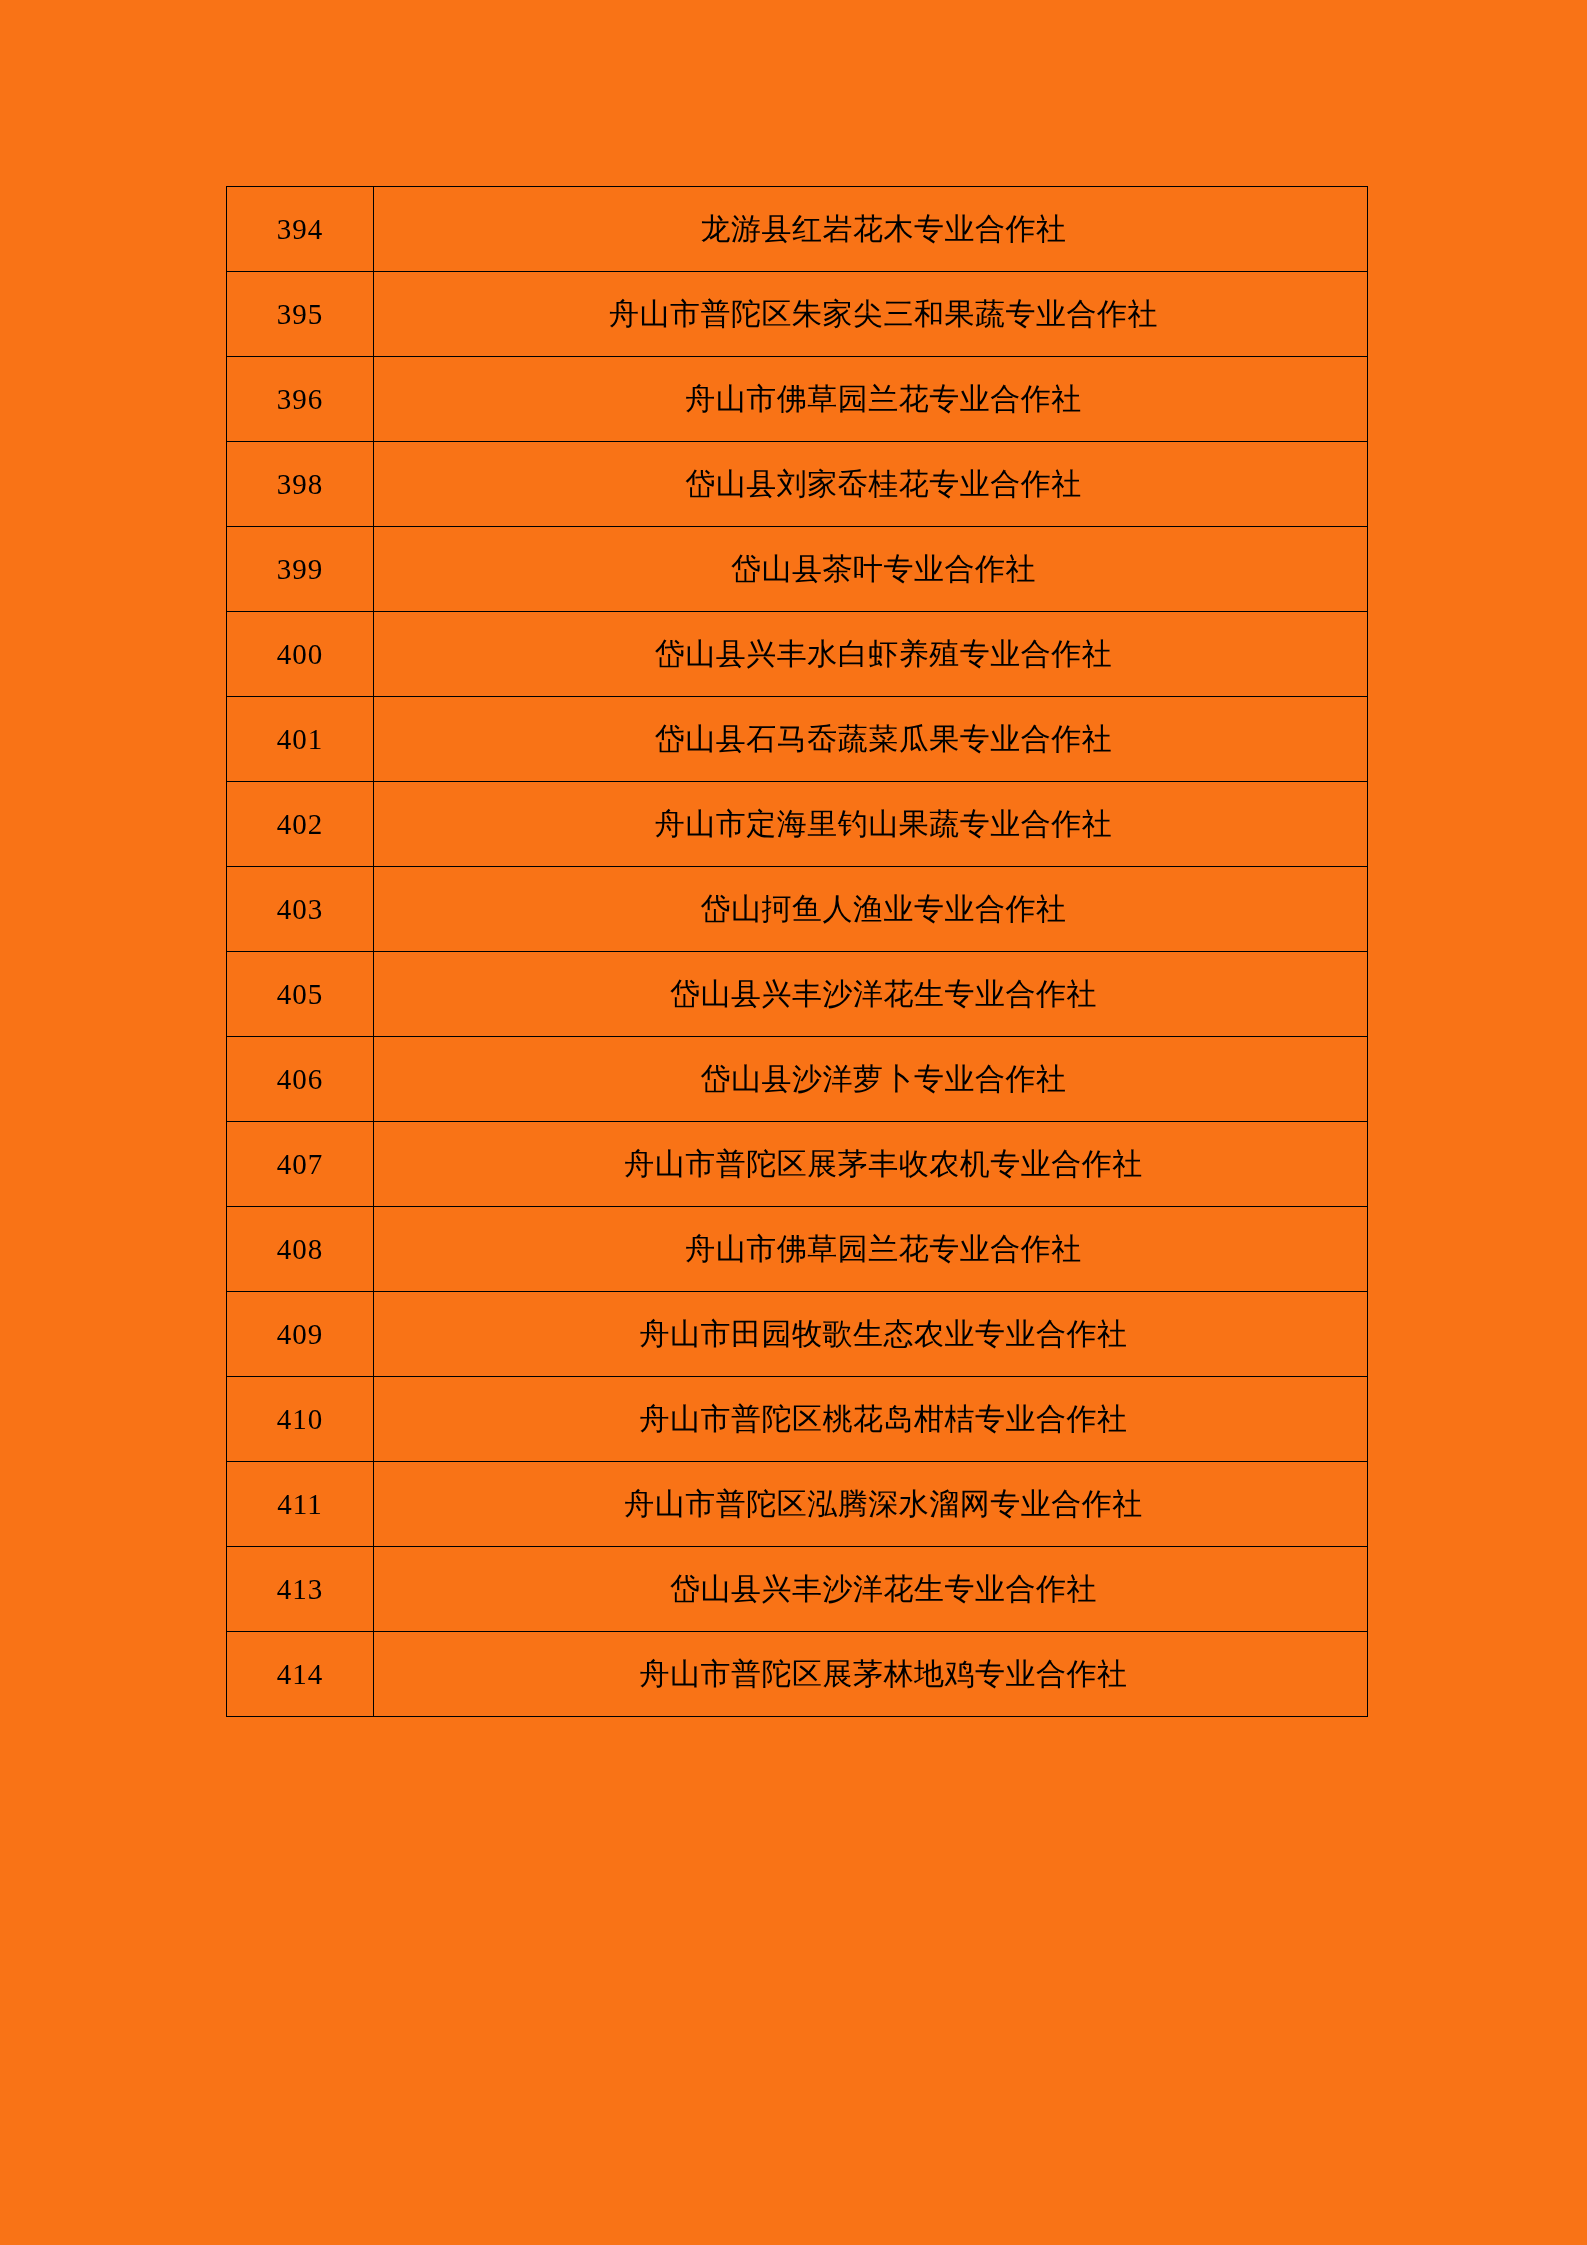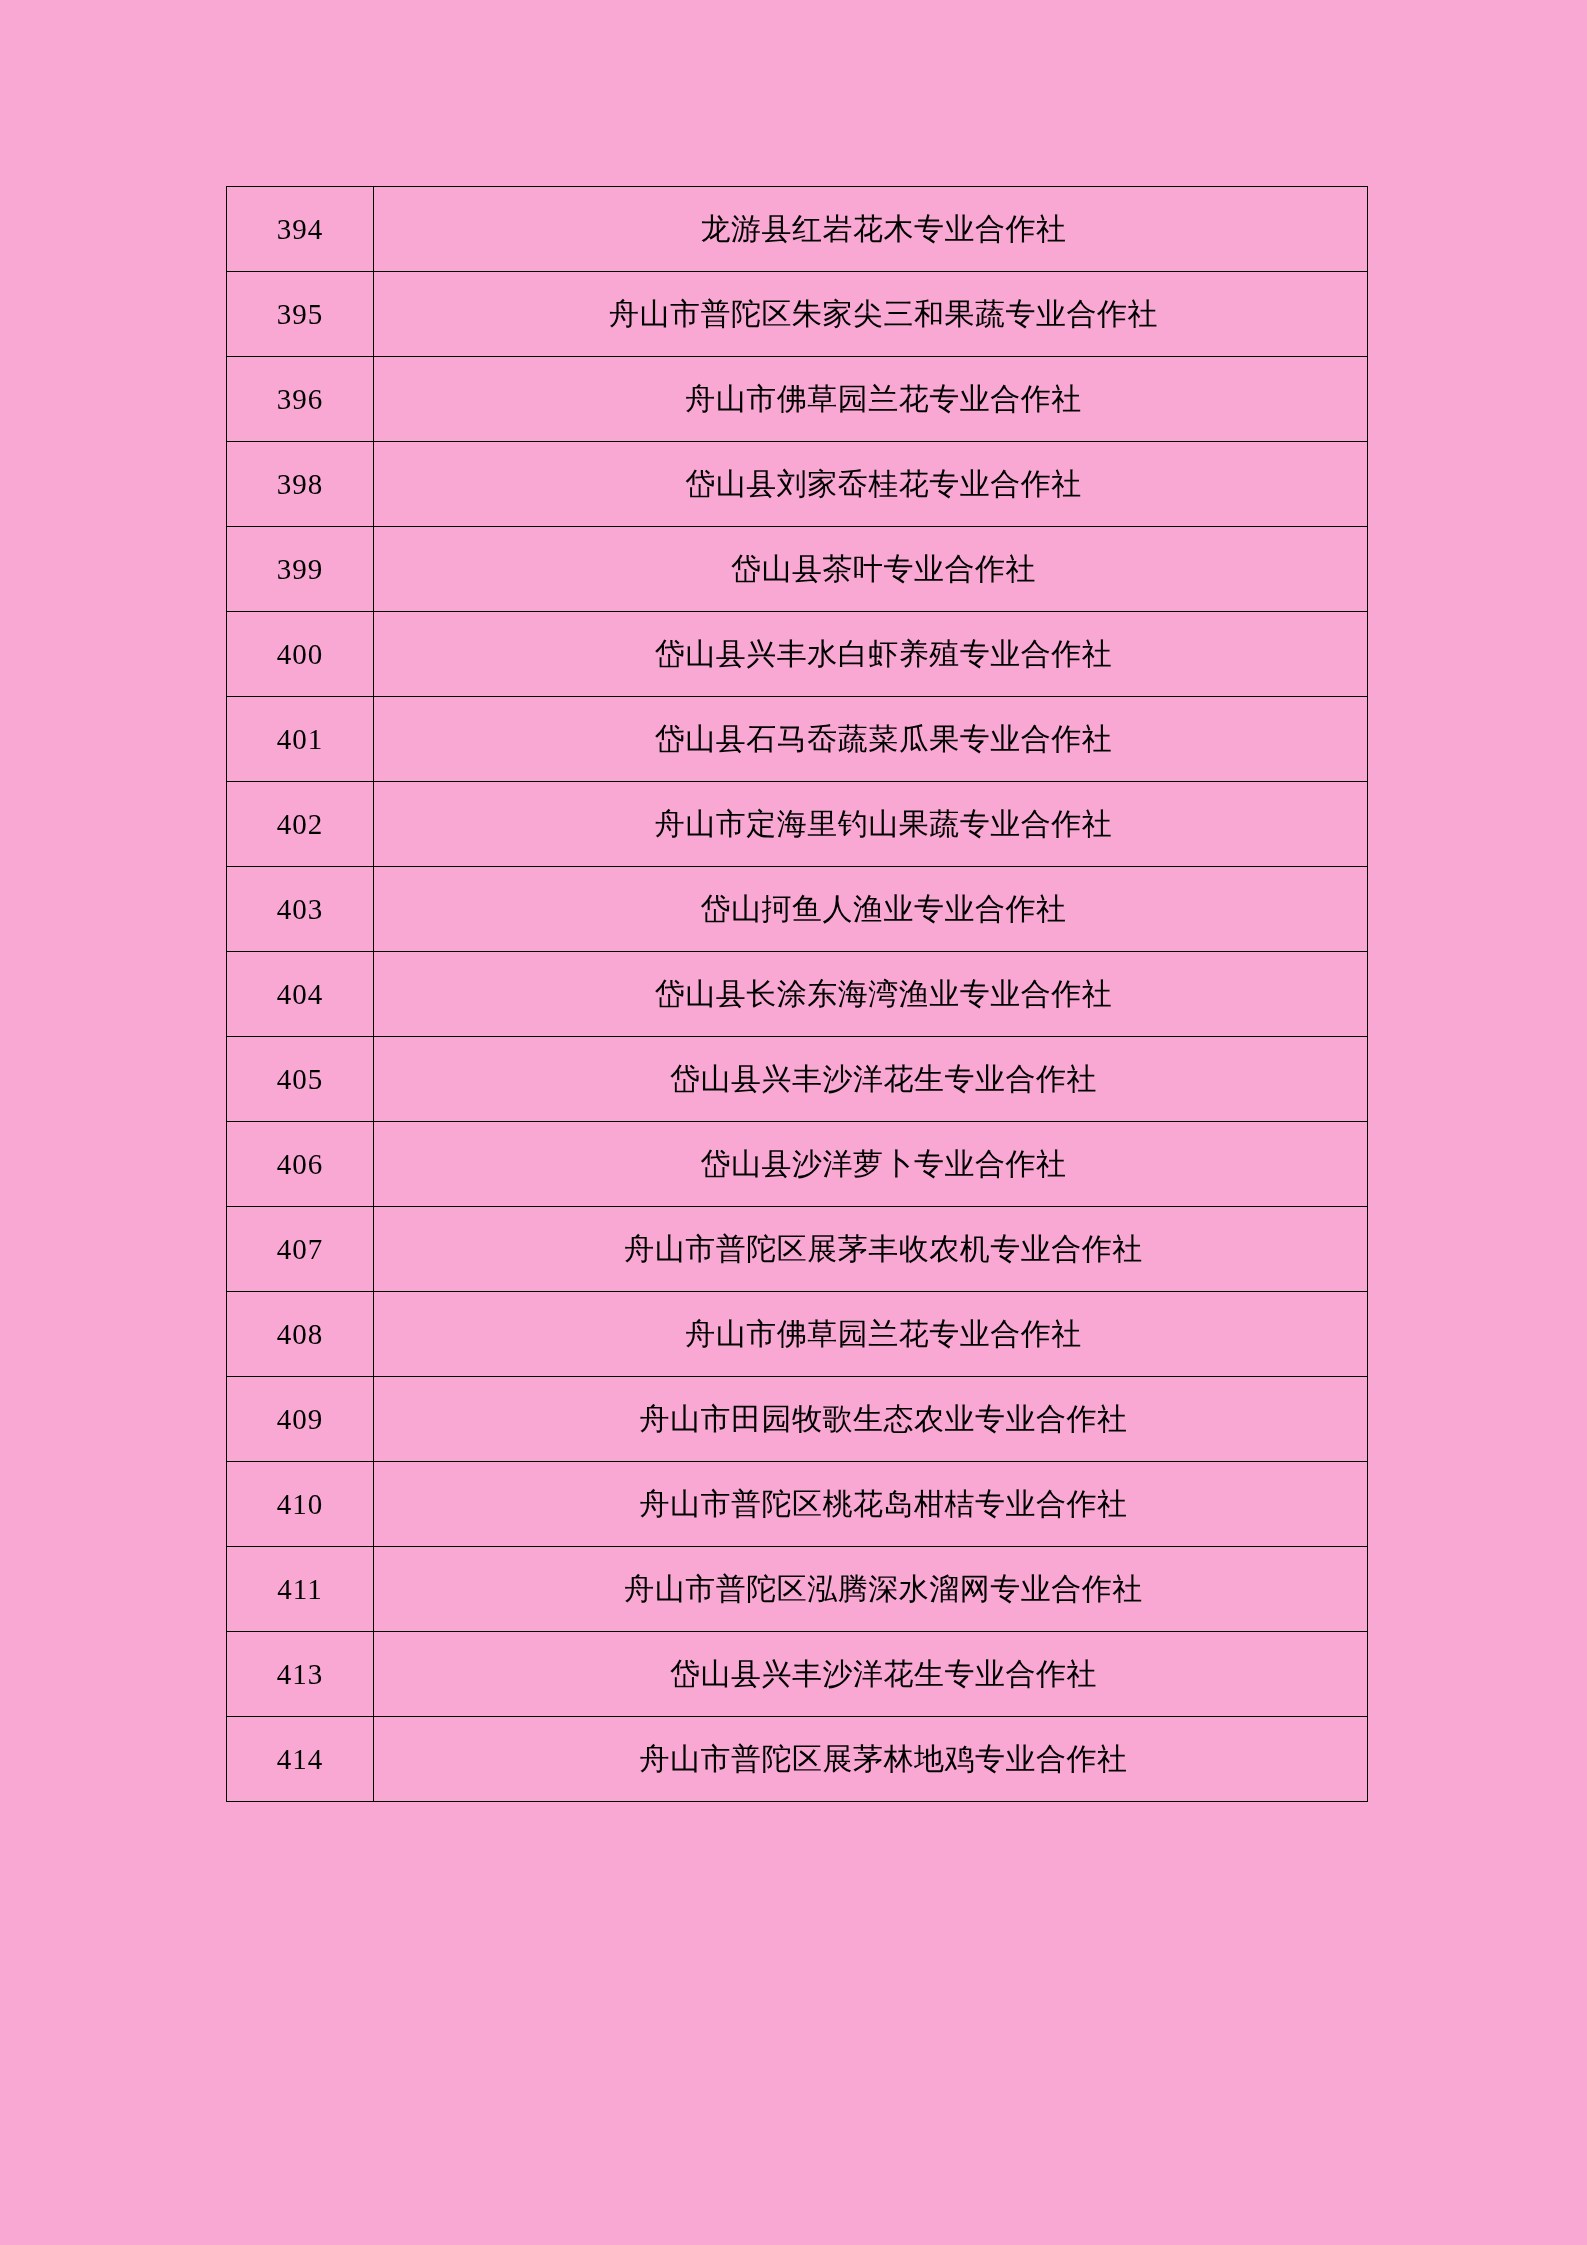--- a/index.html
+++ b/index.html
@@ -10,21 +10,21 @@
   body {
     width: 1587px;
     height: 2245px;
     font-family: "Liberation Serif", "DejaVu Serif", serif;
     color: #000000;
   }
   .page {
     position: relative;
     width: 1587px;
     height: 2245px;
-    background: #f9a8d4;
+    background: #f97316;
     box-sizing: border-box;
   }
   .doc-table {
     position: absolute;
     left: 226px;
     top: 186px;
     width: 1113px;
     border-collapse: collapse;
     table-layout: fixed;
   }
@@ -87,24 +87,20 @@
         </tr>
         <tr>
           <td class="col-index">402</td>
           <td class="col-name">舟山市定海里钓山果蔬专业合作社</td>
         </tr>
         <tr>
           <td class="col-index">403</td>
           <td class="col-name">岱山抲鱼人渔业专业合作社</td>
         </tr>
         <tr>
-          <td class="col-index">404</td>
-          <td class="col-name">岱山县长涂东海湾渔业专业合作社</td>
-        </tr>
-        <tr>
           <td class="col-index">405</td>
           <td class="col-name">岱山县兴丰沙洋花生专业合作社</td>
         </tr>
         <tr>
           <td class="col-index">406</td>
           <td class="col-name">岱山县沙洋萝卜专业合作社</td>
         </tr>
         <tr>
           <td class="col-index">407</td>
           <td class="col-name">舟山市普陀区展茅丰收农机专业合作社</td>

